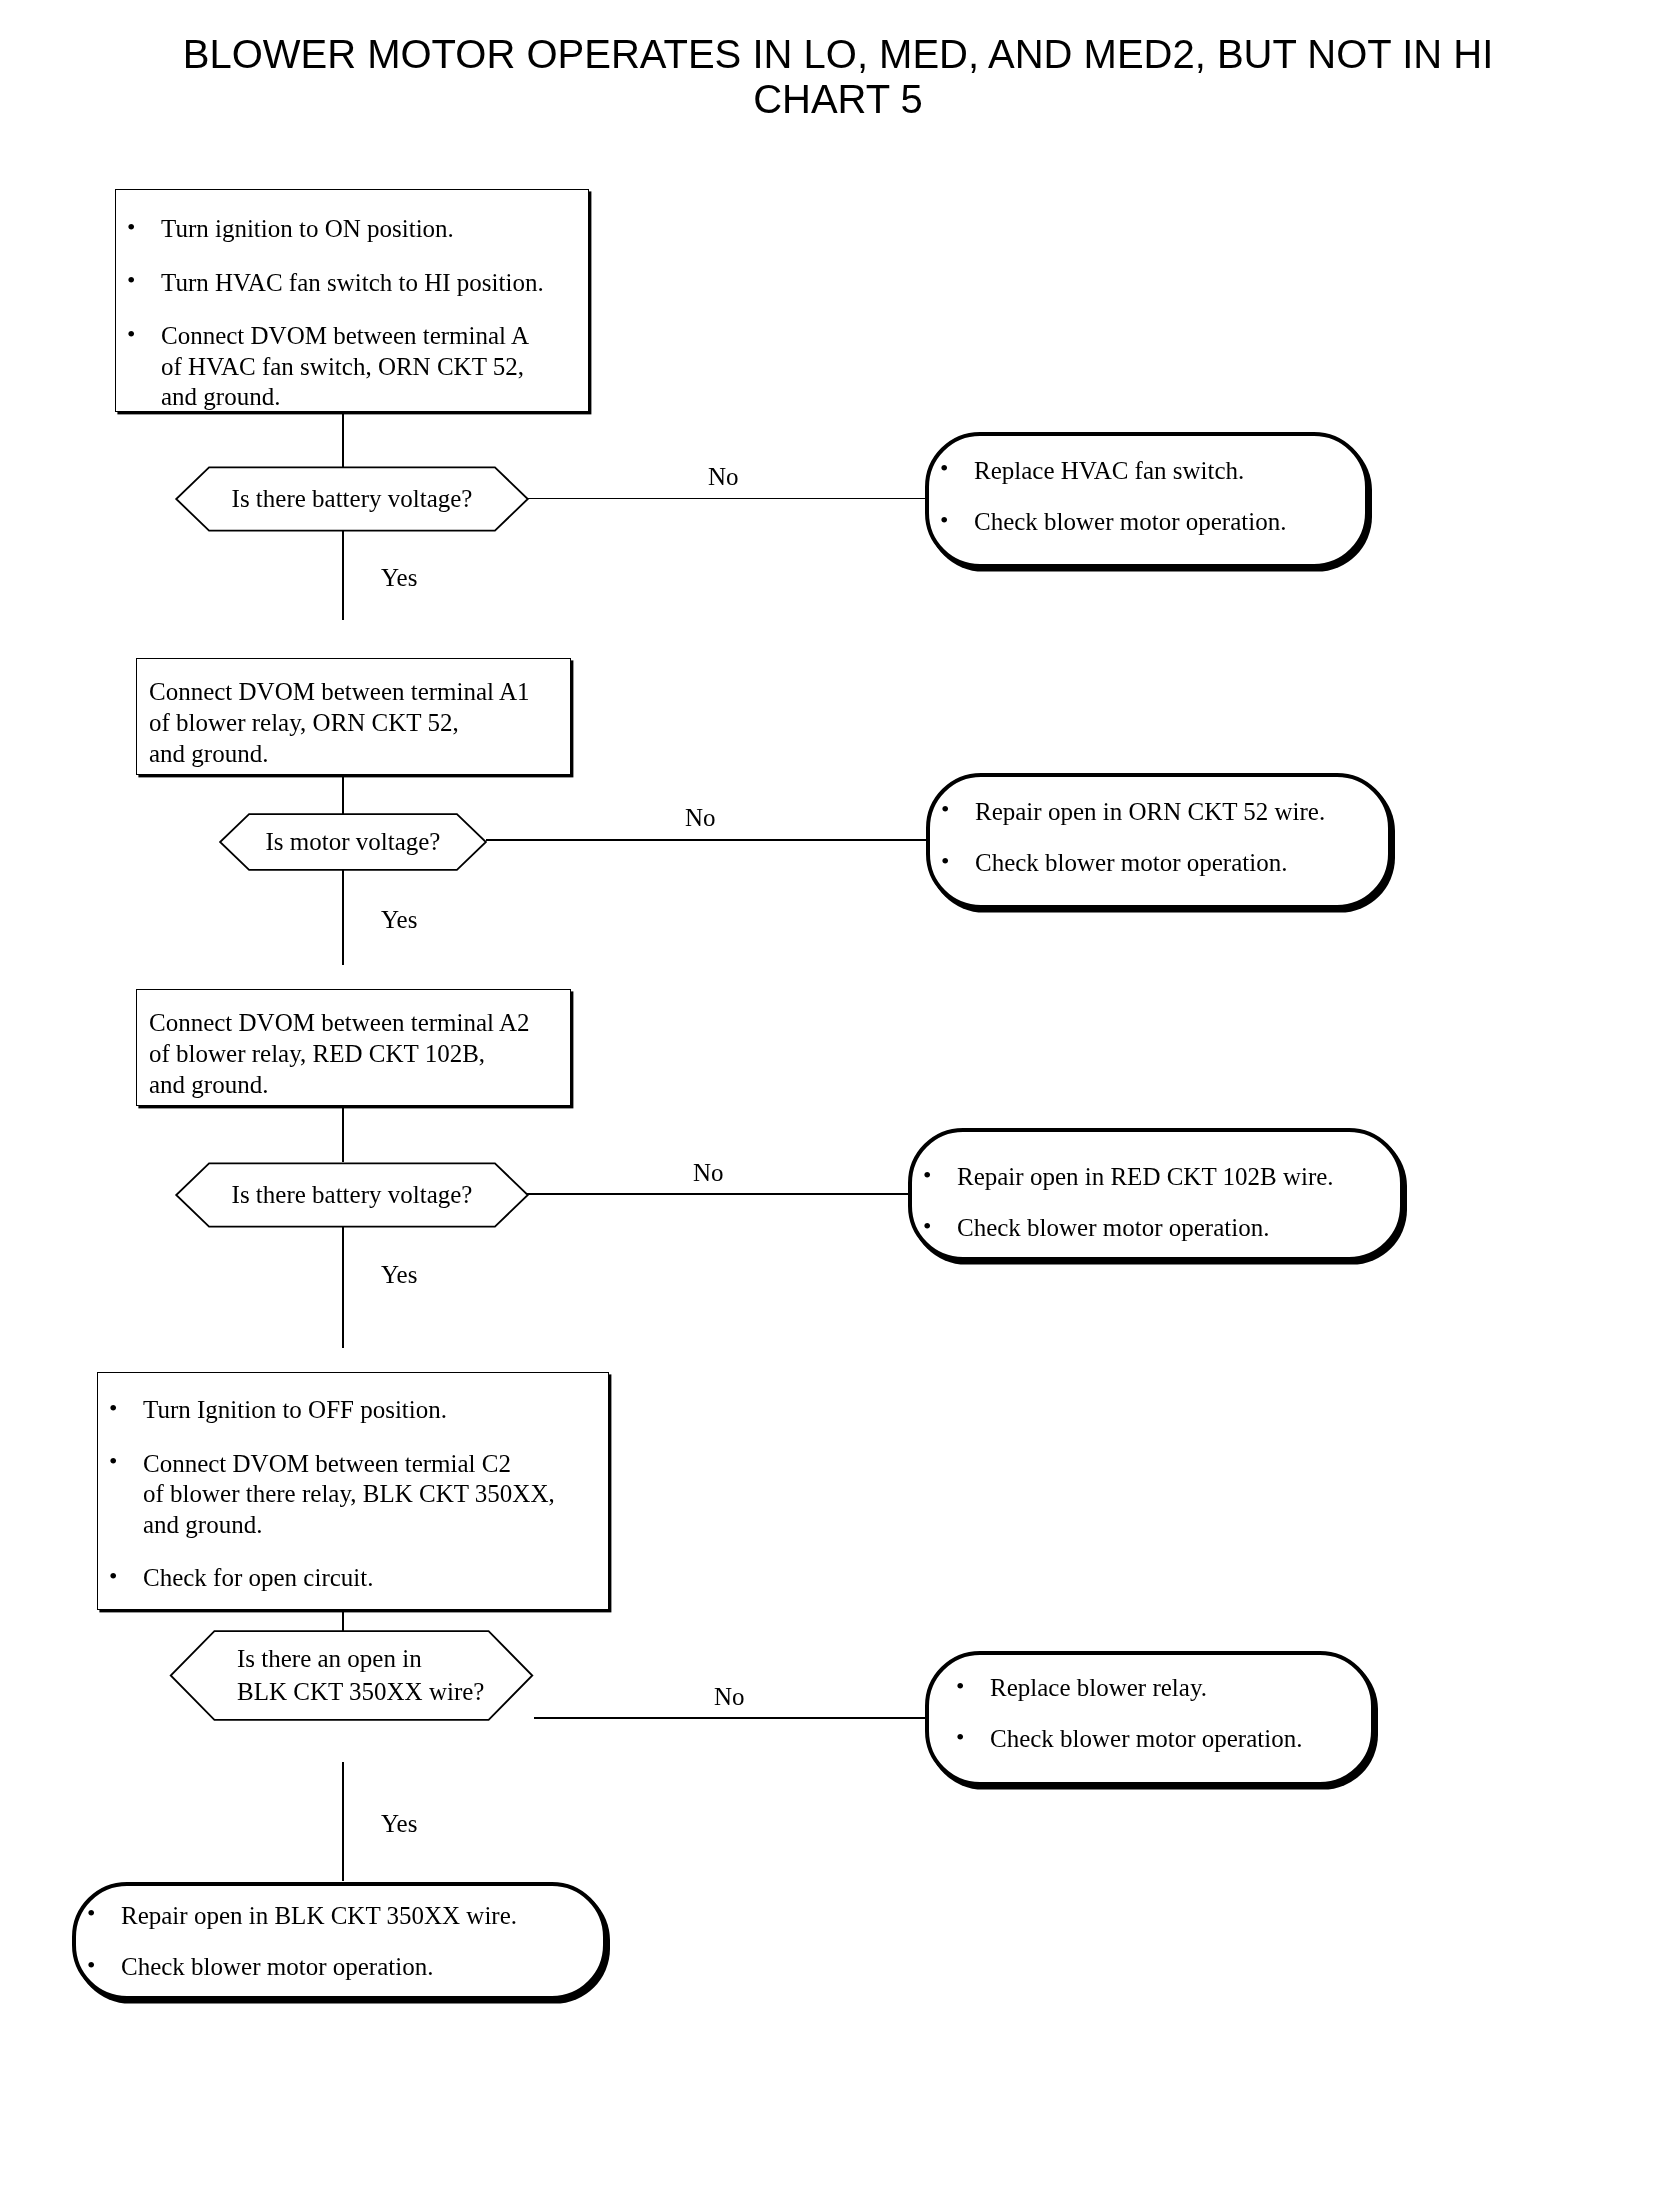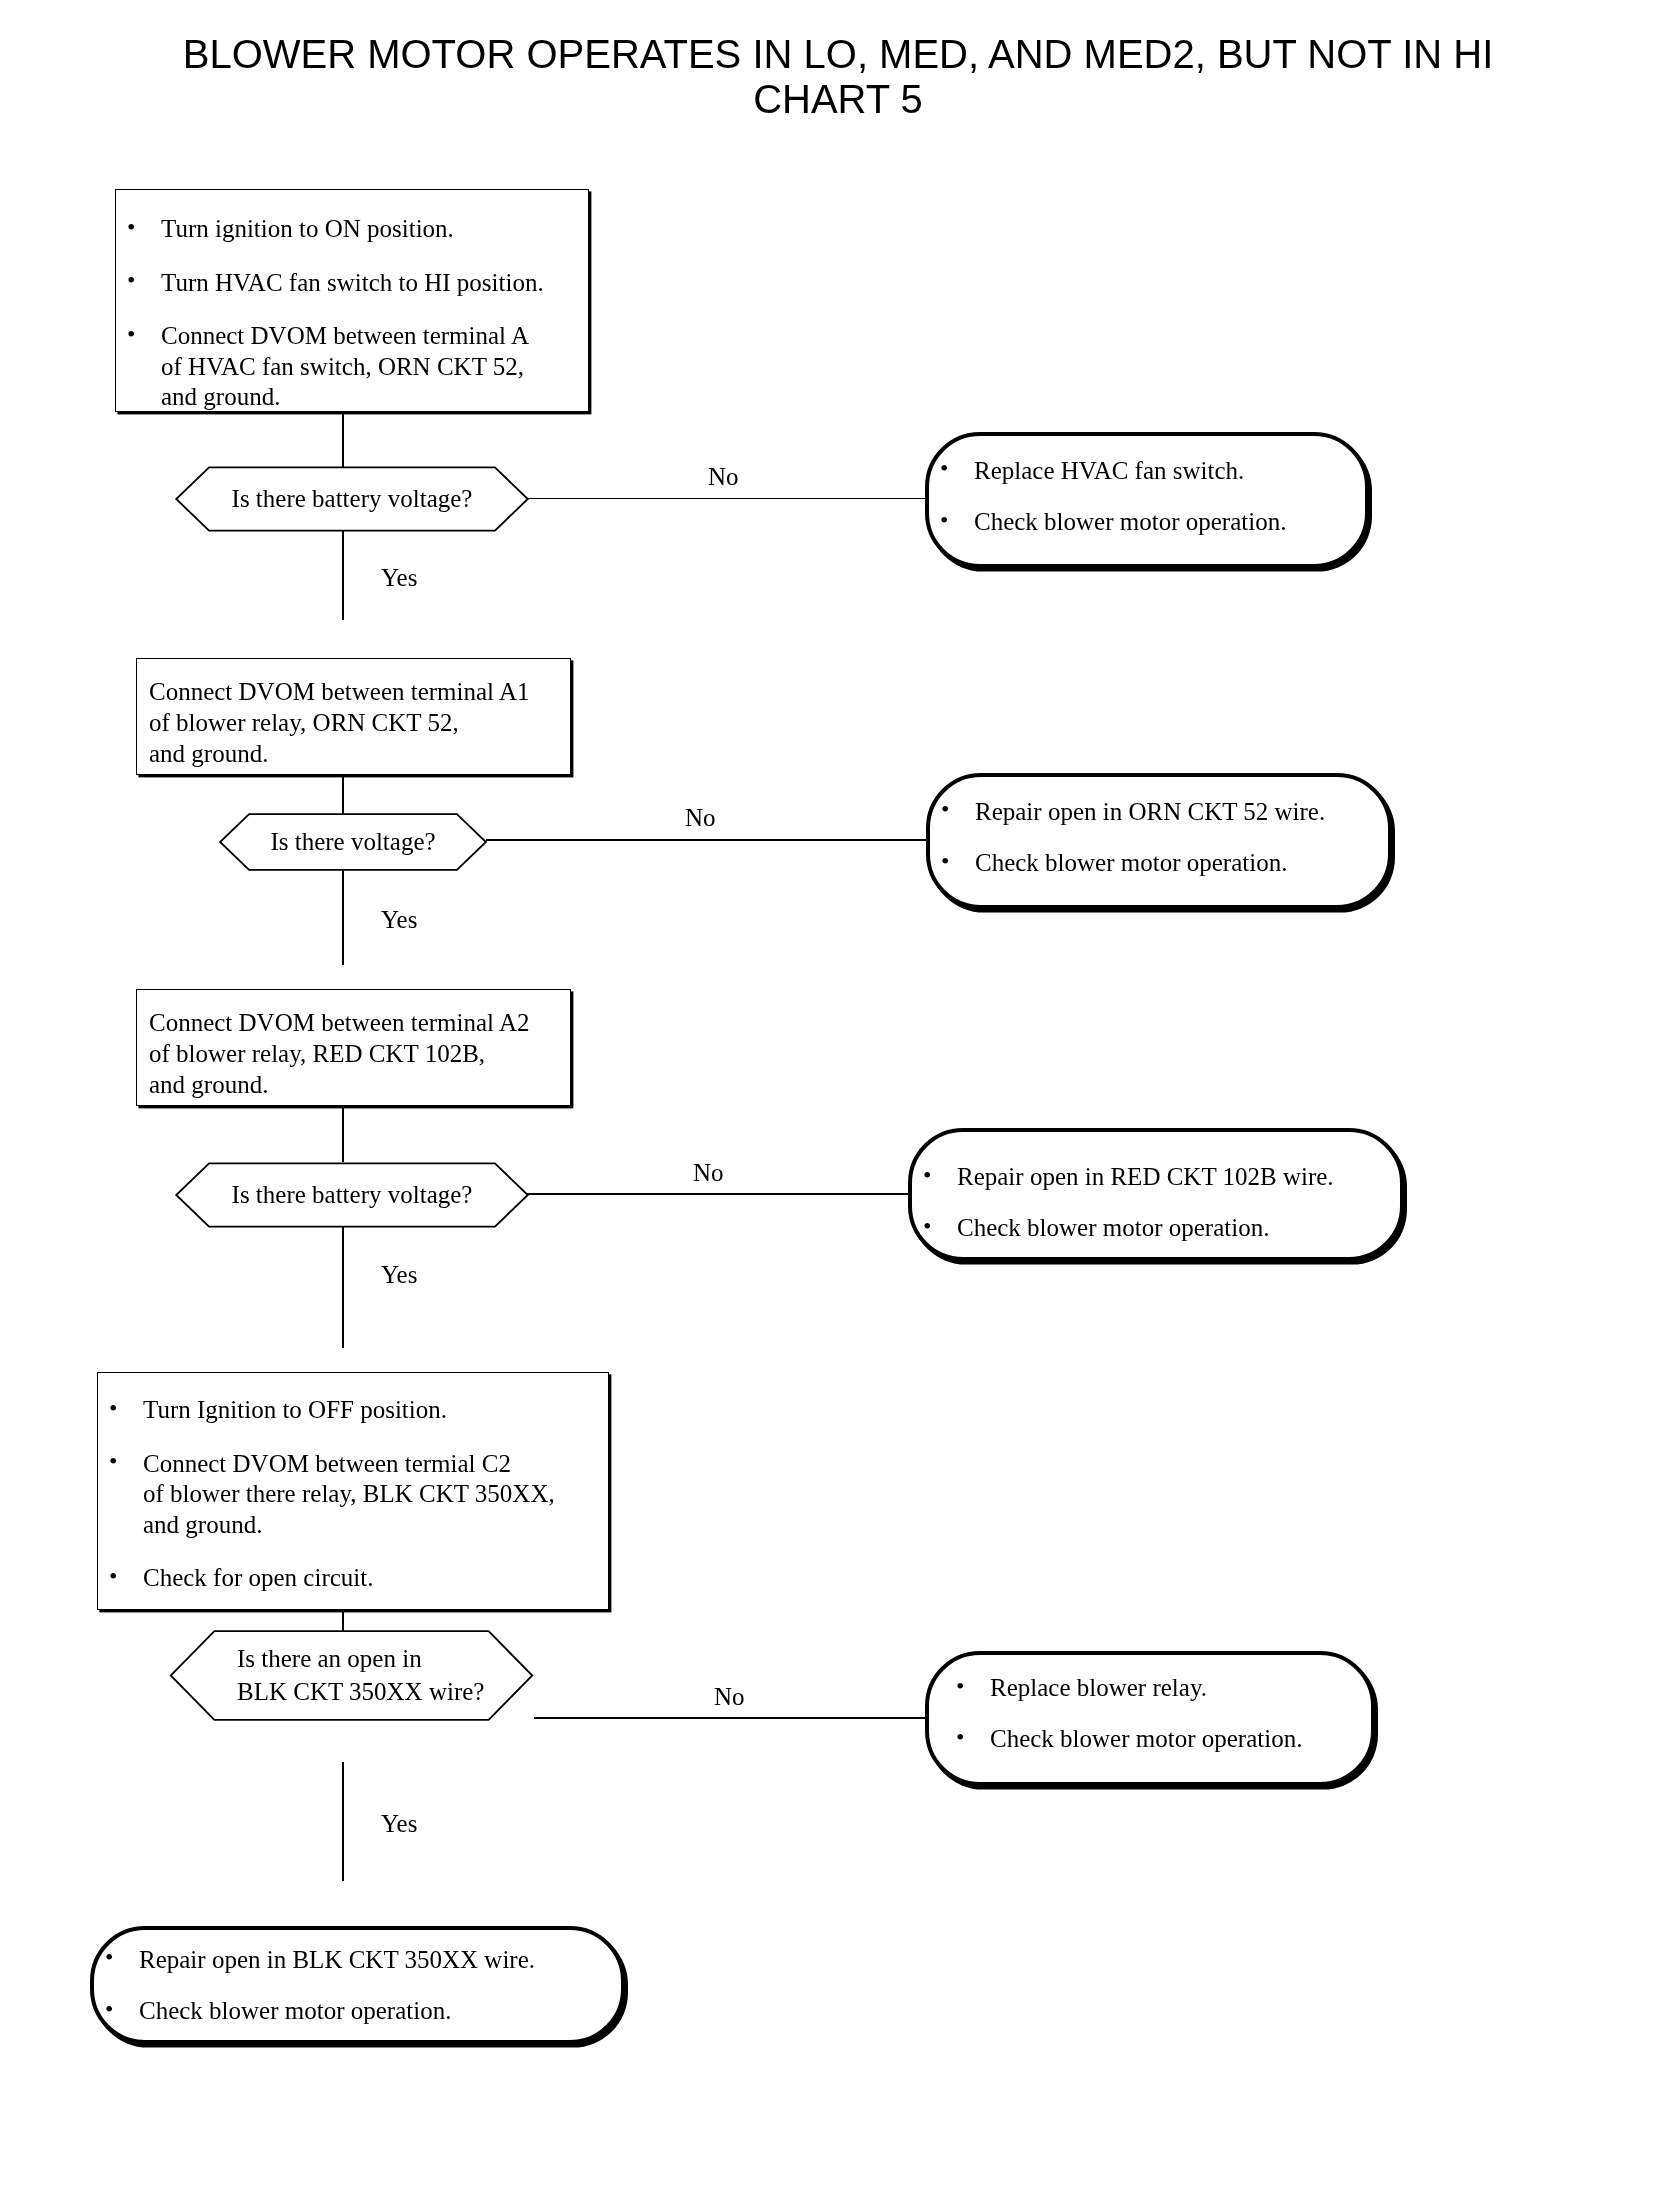--- a/index.html
+++ b/index.html
@@ -228,21 +228,21 @@
       <span class="l2">of blower relay, ORN CKT 52,</span>
       <span class="l2">and ground.</span>
     </div>
   </div>
 
   <div class="node decision" style="left:218px; top:813px; width:270px; height:58px;">
     <svg width="270" height="58" viewBox="0 0 444 96">
       <polygon points="50,2 394,2 442,48 394,94 50,94 2,48" fill="#ffffff" stroke="#000000" stroke-width="3"></polygon>
     </svg>
     <div class="dtext">
-      <span>Is there voltage?</span>
+      <span>Is motor voltage?</span>
     </div>
   </div>
 
   <div class="node terminal-box" style="left:926px; top:773px; width:466px; height:136px;">
     <ul class="bullets tight" style="padding-top:19.5px;">
       <li>
         <span>Repair open in ORN CKT 52 wire.</span>
       </li>
       <li>
         <span>Check blower motor operation.</span>
@@ -317,21 +317,21 @@
       </li>
       <li>
         <span>Check blower motor operation.</span>
       </li>
     </ul>
   </div>
 
   <div class="edge-label" style="left:714px; top:1684px;">No</div>
   <div class="edge-label" style="left:381px; top:1811px;">Yes</div>
 
-  <div class="node terminal-box" style="left:90px; top:1882px; width:535px; height:118px;margin-top:44px;">
+  <div class="node terminal-box" style="left:72px; top:1882px; width:535px; height:118px;">
     <ul class="bullets tight" style="padding-top:14.6px;">
       <li>
         <span>Repair open in BLK CKT 350XX wire.</span>
       </li>
       <li>
         <span>Check blower motor operation.</span>
       </li>
     </ul>
   </div>
 

